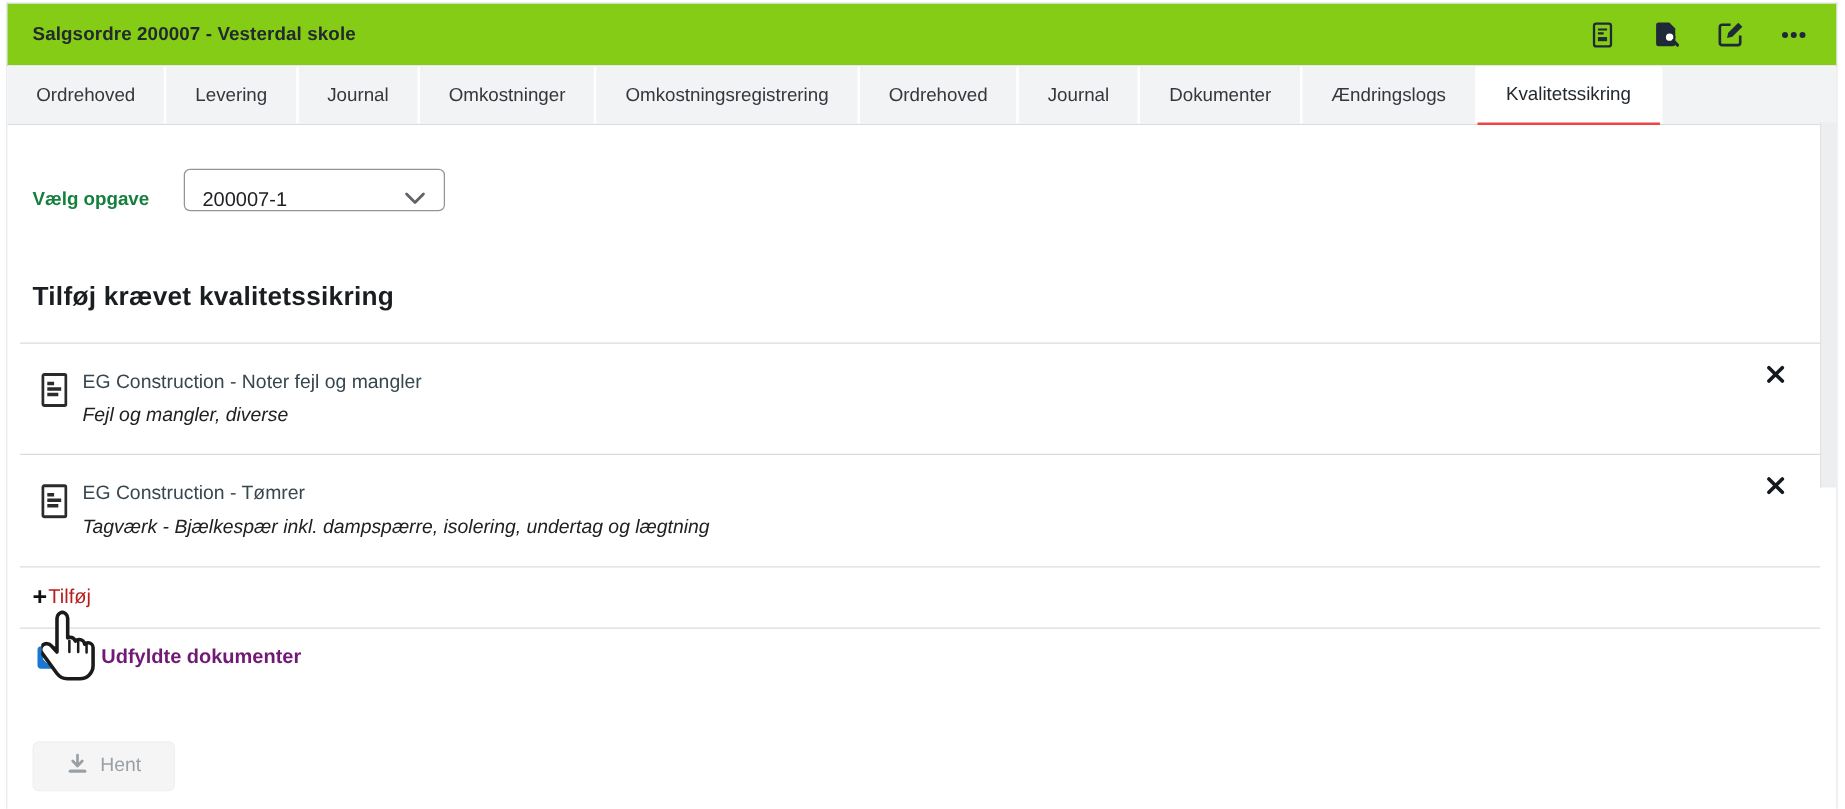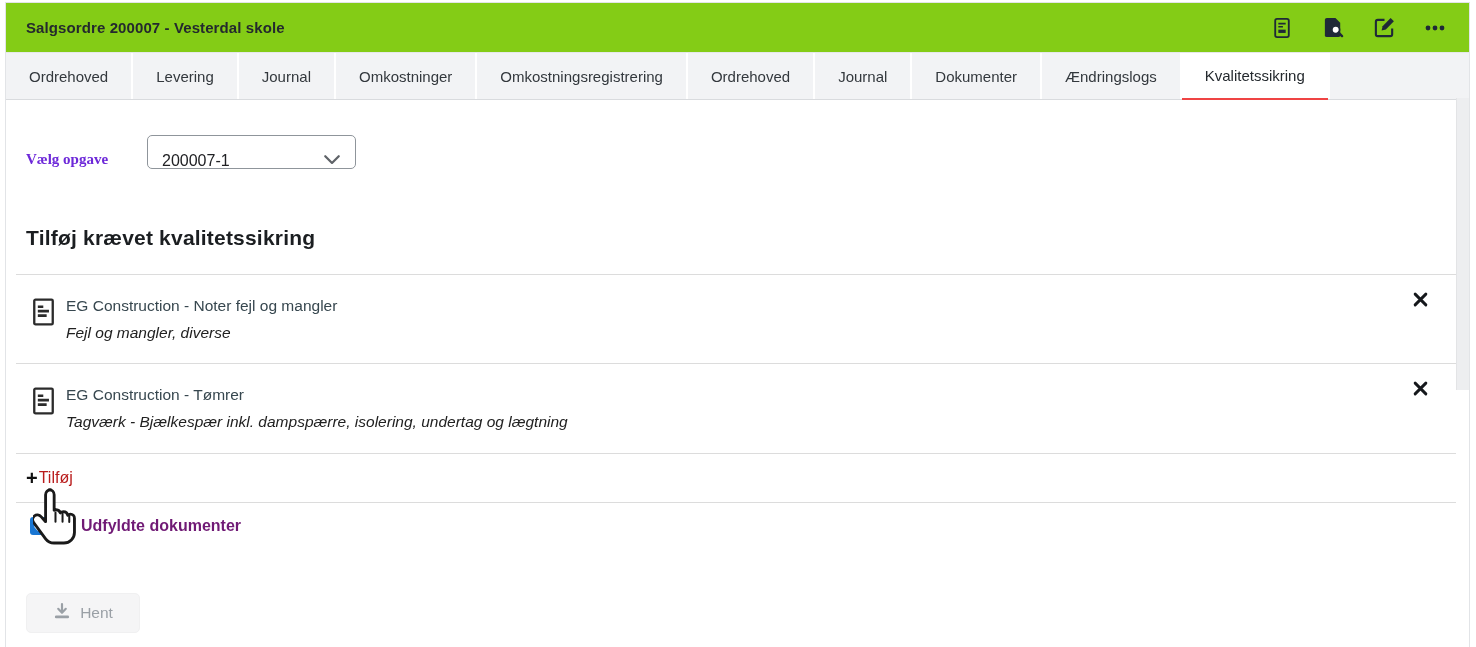--- a/index.html
+++ b/index.html
@@ -20,22 +20,22 @@
     display:flex; align-items:stretch; }
   .tab { background:#f2f3f5; color:#33383d; font-size:15px; display:flex;
     align-items:center; padding:0 23px; margin-right:2px; white-space:nowrap; cursor:pointer; }
   .tab.active { background:#fff; margin-bottom:-1px; border-bottom:2px solid #ef4444;
     color:#24292e; }
   .tab-fill { flex:1; background:#f2f3f5; }
 
   
   .content { position:relative; height:548px; background:#fff; }
   .field-row { display:flex; padding:35px 0 0 20px; }
-  .field-label { width:121px; font-size:15px; font-weight:bold; color:#6d28d9;
-    line-height:27px; padding-top:11px;font-family:Liberation Serif, serif; }
+  .field-label { width:121px; font-size:15px; font-weight:bold; color:#15803d;
+    line-height:27px; padding-top:11px; }
   .dropdown { width:209px; height:33px; border:1px solid #8f959b; border-radius:5px;
     background:#fff; display:flex; padding:16px 14px; cursor:pointer; }
   .dropdown-value { font-size:16px; color:#202124; flex:1; }
 
   .section-heading { margin:53px 0 0 20px; font-size:21px; font-weight:bold;
     color:#1b1e21; letter-spacing:.2px; }
 
   .list { margin-top:24px; }
   .divider { border:0; border-top:1px solid #dcdcdc; margin:0 13px 0 10px; }
   .qs-row { position:relative; padding:21px 60px 0 28px; height:88px; }

